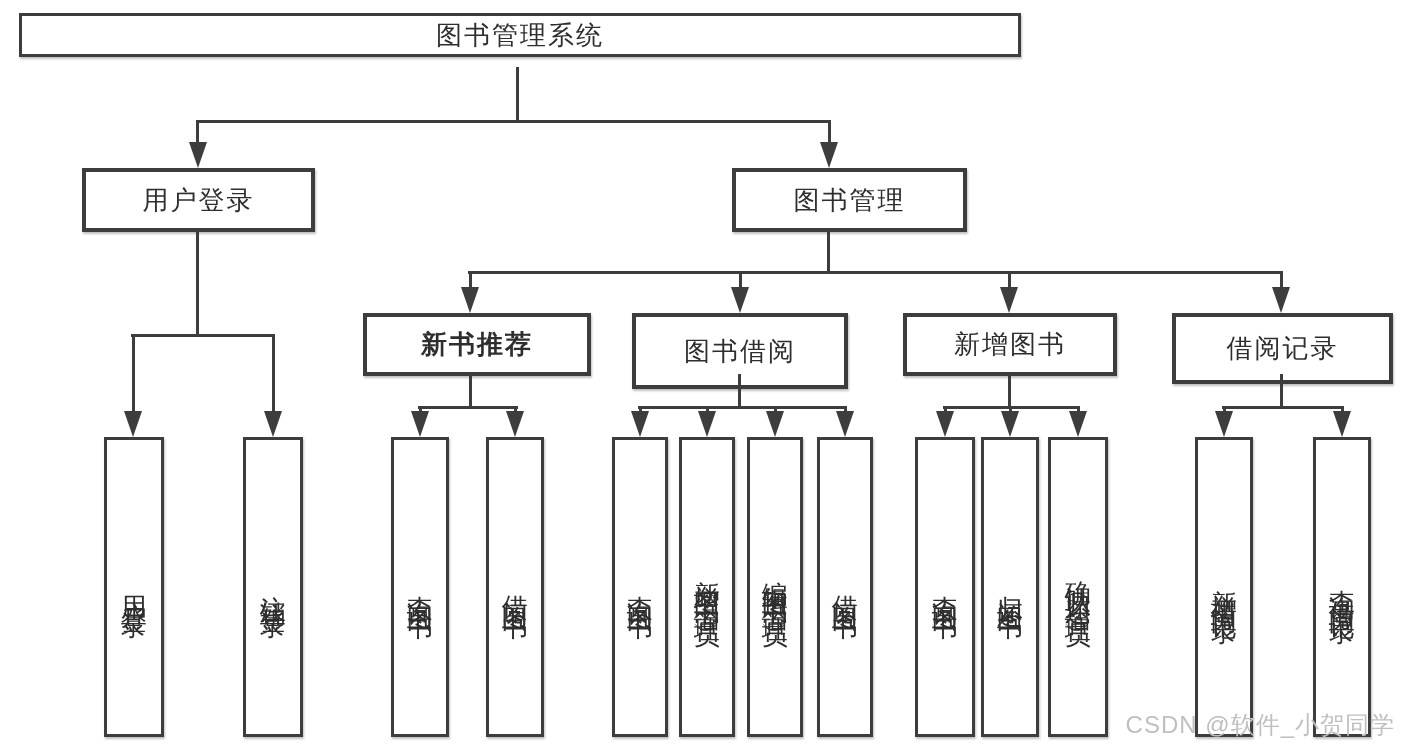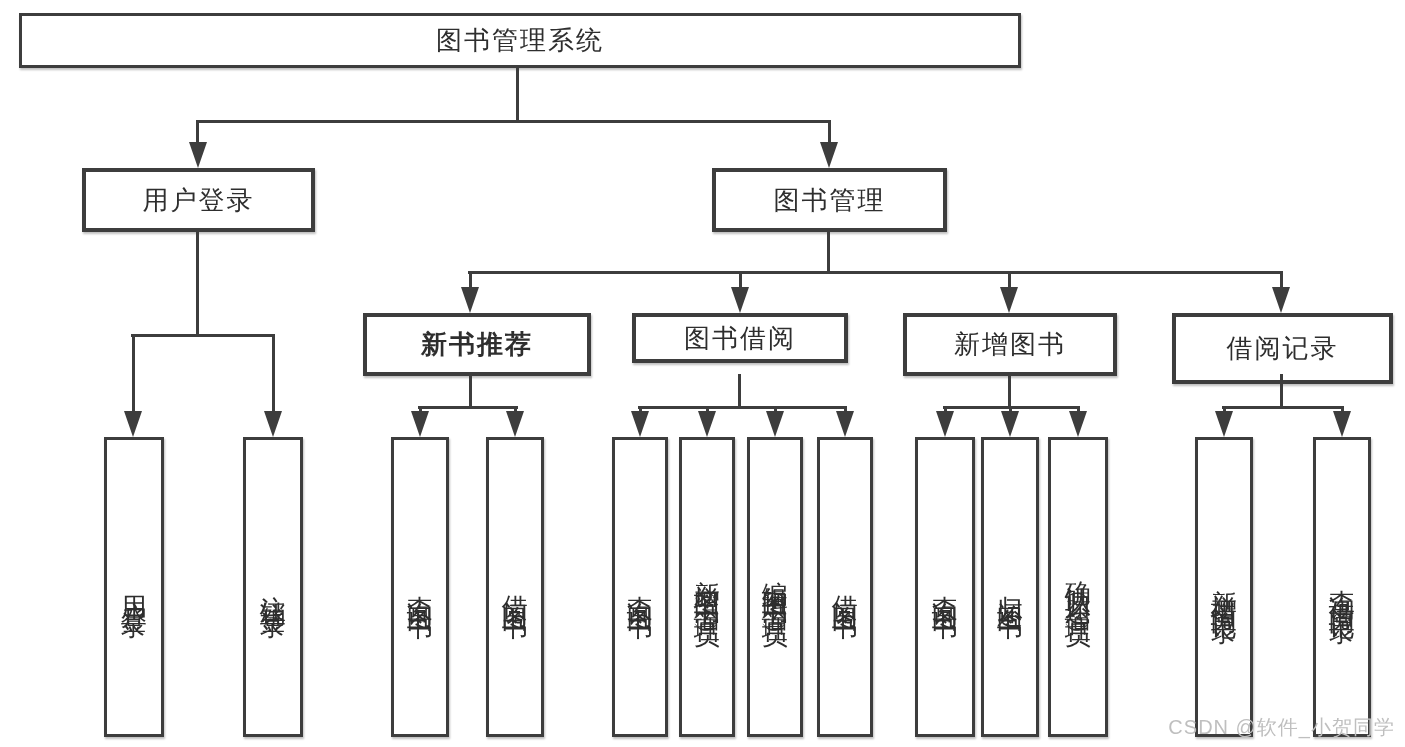--- a/index.html
+++ b/index.html
@@ -26,61 +26,61 @@
   .v { position: absolute; width: 3px; background: #3d3d3d; }
   .h { position: absolute; height: 3px; background: #3d3d3d; }
   .arw {
     position: absolute; width: 0; height: 0;
     border-left: 9px solid transparent;
     border-right: 9px solid transparent;
     border-top: 26px solid #3d3d3d;
   }
   .watermark {
     position: absolute; right: 10px; bottom: 6px;
-    font-size: 20px; color: #bfbfbf; letter-spacing: 1px;
+    font-size: 24px; color: #bfbfbf; letter-spacing: 1px;
     z-index: 5; white-space: nowrap;
   }
 </style>
 </head>
 <body>
 
 <div class="canvas">
 
-  <div class="node root" style="left:19px; top:13px; width:1002px; height:55px;">图书管理系统</div>
+  <div class="node root" style="left:19px; top:13px; width:1002px; height:44px;">图书管理系统</div>
 
   <div class="v" style="left:516px; top:67px; height:54px;"></div>
   <div class="h" style="left:196px; top:120px; width:634px;"></div>
   <div class="v" style="left:196px; top:120px; height:28px;"></div>
   <div class="v" style="left:828px; top:120px; height:28px;"></div>
   <div class="arw" style="left:189px; top:142px;"></div>
   <div class="arw" style="left:820px; top:142px;"></div>
 
   <div class="node hnode" style="left:82px; top:168px; width:233px; height:64px;">用户登录</div>
-  <div class="node hnode" style="left:712px; top:168px; width:235px; height:64px;">图书管理</div>
+  <div class="node hnode" style="left:732px; top:168px; width:235px; height:64px;">图书管理</div>
 
   <div class="v" style="left:196px; top:231px; height:105px;"></div>
   <div class="h" style="left:131px; top:334px; width:144px;"></div>
   <div class="v" style="left:132px; top:334px; height:82px;"></div>
   <div class="v" style="left:272px; top:334px; height:82px;"></div>
   <div class="arw" style="left:124px; top:411px;"></div>
   <div class="arw" style="left:264px; top:411px;"></div>
 
   <div class="v" style="left:827px; top:231px; height:43px;"></div>
   <div class="h" style="left:468px; top:271px; width:815px;"></div>
   <div class="v" style="left:469px; top:271px; height:22px;"></div>
   <div class="v" style="left:739px; top:271px; height:22px;"></div>
   <div class="v" style="left:1008px; top:271px; height:22px;"></div>
   <div class="v" style="left:1280px; top:271px; height:22px;"></div>
   <div class="arw" style="left:461px; top:287px;"></div>
   <div class="arw" style="left:731px; top:287px;"></div>
   <div class="arw" style="left:1000px; top:287px;"></div>
   <div class="arw" style="left:1272px; top:287px;"></div>
 
   <div class="node hnode" style="left:363px; top:313px; width:228px; height:63px;font-weight:bold;">新书推荐</div>
-  <div class="node hnode" style="left:632px; top:313px; width:216px; height:50px;">图书借阅</div>
+  <div class="node hnode" style="left:632px; top:313px; width:216px; height:76px;">图书借阅</div>
   <div class="node hnode" style="left:903px; top:313px; width:214px; height:63px;">新增图书</div>
   <div class="node hnode" style="left:1172px; top:313px; width:221px; height:71px;">借阅记录</div>
 
   <div class="v" style="left:469px; top:374px; height:34px;"></div>
   <div class="h" style="left:418px; top:406px; width:100px;"></div>
   <div class="v" style="left:419px; top:406px; height:10px;"></div>
   <div class="v" style="left:514px; top:406px; height:10px;"></div>
   <div class="arw" style="left:411px; top:411px;"></div>
   <div class="arw" style="left:506px; top:411px;"></div>
 

